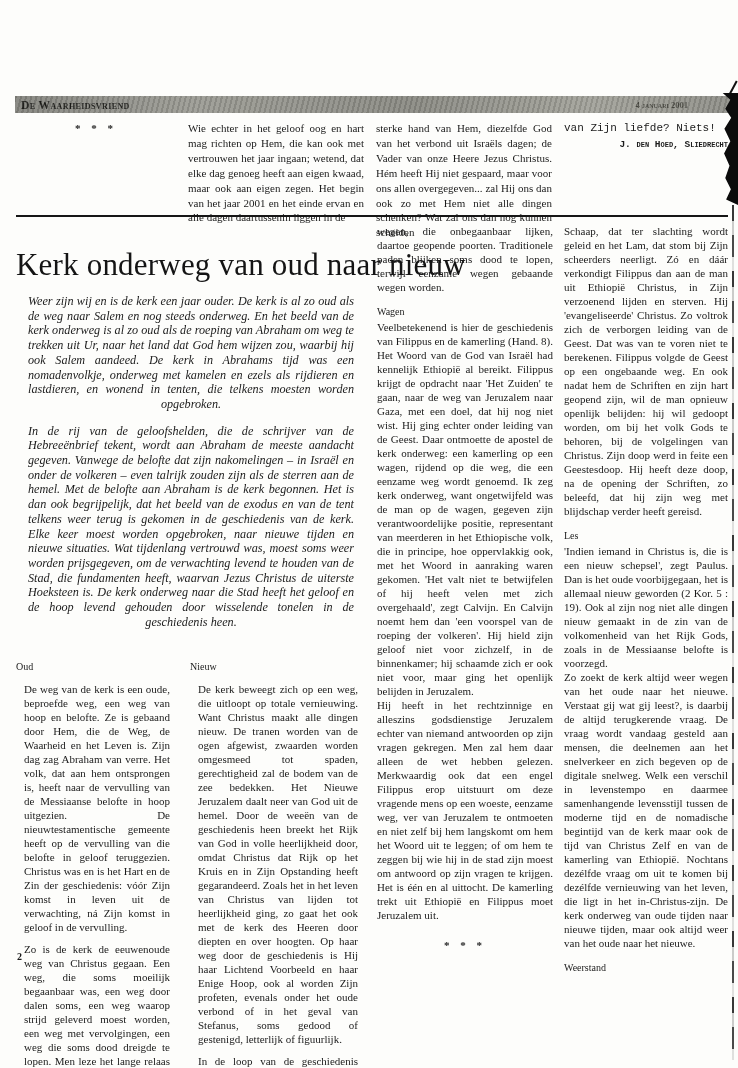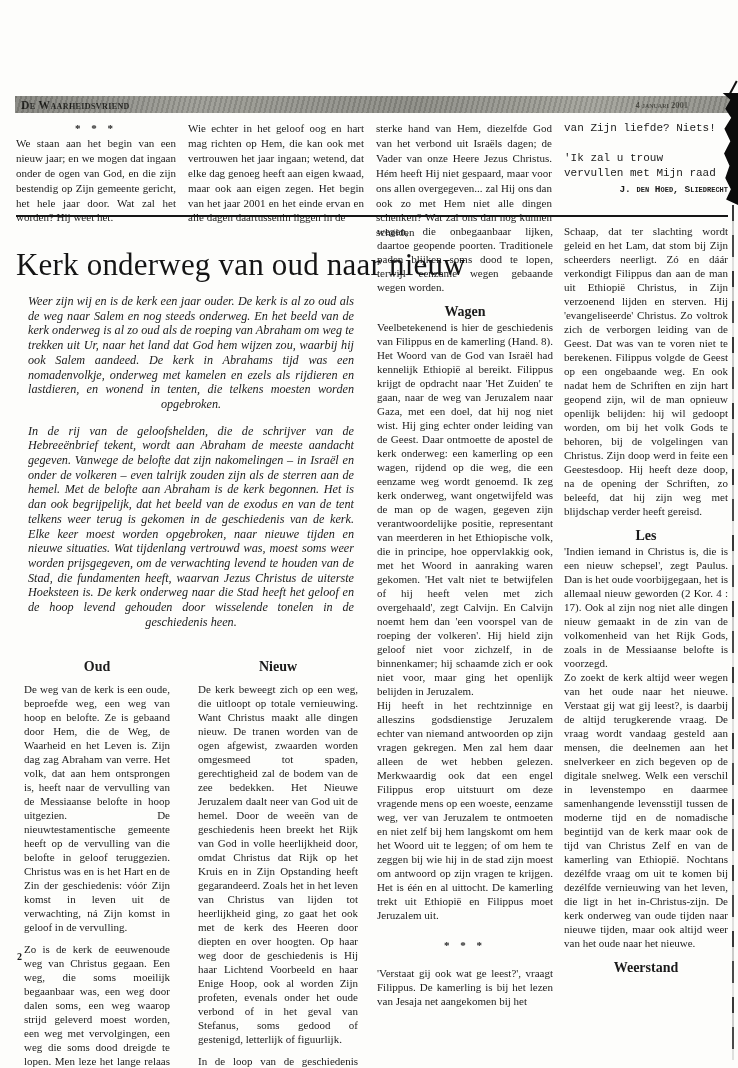--- a/index.html
+++ b/index.html
@@ -65,21 +65,21 @@
   .intro p { margin:12px; text-align:justify; text-align-last:center; }
   .pair-row { display:flex; gap:12px; margin-top:20px; }
   .bcol { font-size:11px; line-height:14px; text-align:justify; }
   .bcol p { margin:8px; }
   .col-oud { width:162px; }
   .col-nieuw { width:176px; }
   .col-3 { width:176px; font-size:11px; line-height:14px; text-align:justify; }
   .col-4 { width:164px; font-size:11px; line-height:14px; text-align:justify; }
   .col-3 p, .col-4 p { margin:0; }
   .sec-heading {
-    font-weight:bold; font-size:14px; text-align:center;
+    font-weight:normal; font-size:10px; text-align:left;
     margin:11px 0 1px 0 !important;
   }
   .sep { text-align:center; letter-spacing:4px; font-weight:bold; margin:16px 0 14px 0 !important; }
   
   .page-number {
     position:absolute; left:17px; top:951px;
     font-size:10px; font-weight:bold;
   }
   
   .artifact-blob {
@@ -105,31 +105,29 @@
 <div class="page">
 
   <div class="masthead">
     <span class="masthead-title">De Waarheidsvriend</span>
     <span class="masthead-date">4 januari 2001</span>
   </div>
 
   <div class="top-section">
     <div class="tcol tcol-1">
       <p class="stars">* * *</p>
-      <p>We staan aan het begin van een nieuw jaar; en we mogen dat ingaan onder de ogen van God, en die zijn bestendig op Zijn gemeente gericht, het hele jaar door. Wat zal het worden? Hij weet het.</p>
     </div>
     <div class="tcol tcol-2">
       <p>Wie echter in het geloof oog en hart mag richten op Hem, die kan ook met vertrouwen het jaar ingaan; wetend, dat elke dag genoeg heeft aan eigen kwaad, maar ook aan eigen zegen. Het begin van het jaar 2001 en het einde ervan en alle dagen daartussenin liggen in de</p>
     </div>
     <div class="tcol tcol-3">
       <p>sterke hand van Hem, diezelfde God van het verbond uit Israëls dagen; de Vader van onze Heere Jezus Christus. Hém heeft Hij niet gespaard, maar voor ons allen overgegeven... zal Hij ons dan ook zo met Hem niet alle dingen schenken? Wat zal ons dan nog kunnen scheiden</p>
     </div>
     <div class="tcol tcol-4">
       <p>van Zijn liefde? Niets!</p>
-      <p class="quote">'Ik zal u trouw vervullen met Mijn raad</p>
       <p class="attribution">J. den Hoed, Sliedrecht</p>
     </div>
   </div>
 
   <div class="rule"></div>
 
   <div class="main">
 
     <div class="left-pair">
       <h1 class="headline">Kerk onderweg van oud naar nieuw</h1>
@@ -150,27 +148,26 @@
         </div>
       </div>
     </div>
 
     <div class="col-3">
       <p>wegen, die onbegaanbaar lijken, daartoe geopende poorten. Traditionele paden blijken soms dood te lopen, terwijl eenzame wegen gebaande wegen worden.</p>
       <p class="sec-heading">Wagen</p>
       <p>Veelbetekenend is hier de geschiedenis van Filippus en de kamerling (Hand. 8). Het Woord van de God van Israël had kennelijk Ethiopië al bereikt. Filippus krijgt de opdracht naar 'Het Zuiden' te gaan, naar de weg van Jeruzalem naar Gaza, met een doel, dat hij nog niet wist. Hij ging echter onder leiding van de Geest. Daar ontmoette de apostel de kerk onderweg: een kamerling op een wagen, rijdend op die weg, die een eenzame weg wordt genoemd. Ik zeg kerk onderweg, want ongetwijfeld was de man op de wagen, gegeven zijn verantwoordelijke positie, representant van meerderen in het Ethiopische volk, die in principe, hoe oppervlakkig ook, met het Woord in aanraking waren gekomen. 'Het valt niet te betwijfelen of hij heeft velen met zich overgehaald', zegt Calvijn. En Calvijn noemt hem dan 'een voorspel van de roeping der volkeren'. Hij hield zijn geloof niet voor zichzelf, in de binnenkamer; hij schaamde zich er ook niet voor, maar ging het openlijk belijden in Jeruzalem.</p>
       <p>Hij heeft in het rechtzinnige en alleszins godsdienstige Jeruzalem echter van niemand antwoorden op zijn vragen gekregen. Men zal hem daar alleen de wet hebben gelezen. Merkwaardig ook dat een engel Filippus erop uitstuurt om deze vragende mens op een woeste, eenzame weg, ver van Jeruzalem te ontmoeten en niet zelf bij hem langskomt om hem het Woord uit te leggen; of om hem te zeggen bij wie hij in de stad zijn moest om antwoord op zijn vragen te krijgen. Het is één en al uittocht. De kamerling trekt uit Ethiopië en Filippus moet Jeruzalem uit.</p>
       <p class="sep">* * *</p>
-      <p>'Verstaat gij ook wat ge leest?', vraagt Filippus. De kamerling is bij het lezen van Jesaja net aangekomen bij het</p>
     </div>
 
     <div class="col-4">
       <p>Schaap, dat ter slachting wordt geleid en het Lam, dat stom bij Zijn scheerders neerligt. Zó en dáár verkondigt Filippus dan aan de man uit Ethiopië Christus, in Zijn verzoenend lijden en sterven. Hij 'evangeliseerde' Christus. Zo voltrok zich de verborgen leiding van de Geest. Dat was van te voren niet te berekenen. Filippus volgde de Geest op een ongebaande weg. En ook nadat hem de Schriften en zijn hart geopend zijn, wil de man opnieuw openlijk belijden: hij wil gedoopt worden, om bij het volk Gods te behoren, bij de volgelingen van Christus. Zijn doop werd in feite een Geestesdoop. Hij heeft deze doop, na de opening der Schriften, zo beleefd, dat hij zijn weg met blijdschap verder heeft gereisd.</p>
       <p class="sec-heading">Les</p>
-      <p>'Indien iemand in Christus is, die is een nieuw schepsel', zegt Paulus. Dan is het oude voorbijgegaan, het is allemaal nieuw geworden (2 Kor. 4 : 17). Ook al zijn nog niet alle dingen nieuw gemaakt in de zin van de volkomenheid van het Rijk Gods, zoals in de Messiaanse belofte is voorzegd.</p>
+      <p>'Indien iemand in Christus is, die is een nieuw schepsel', zegt Paulus. Dan is het oude voorbijgegaan, het is allemaal nieuw geworden (2 Kor. 5 : 19). Ook al zijn nog niet alle dingen nieuw gemaakt in de zin van de volkomenheid van het Rijk Gods, zoals in de Messiaanse belofte is voorzegd.</p>
       <p>Zo zoekt de kerk altijd weer wegen van het oude naar het nieuwe. Verstaat gij wat gij leest?, is daarbij de altijd terugkerende vraag. De vraag wordt vandaag gesteld aan mensen, die deelnemen aan het snelverkeer en zich begeven op de digitale snelweg. Welk een verschil in levenstempo en daarmee samenhangende levensstijl tussen de moderne tijd en de nomadische begintijd van de kerk maar ook de tijd van Christus Zelf en van de kamerling van Ethiopië. Nochtans dezélfde vraag om uit te komen bij dezélfde vernieuwing van het leven, die ligt in het in-Christus-zijn. De kerk onderweg van oude tijden naar nieuwe tijden, maar ook altijd weer van het oude naar het nieuwe.</p>
       <p class="sec-heading">Weerstand</p>
     </div>
 
   </div>
 
   <div class="page-number">2</div>
 
   <div class="artifact-flick"></div>
   <div class="artifact-blob"></div>

